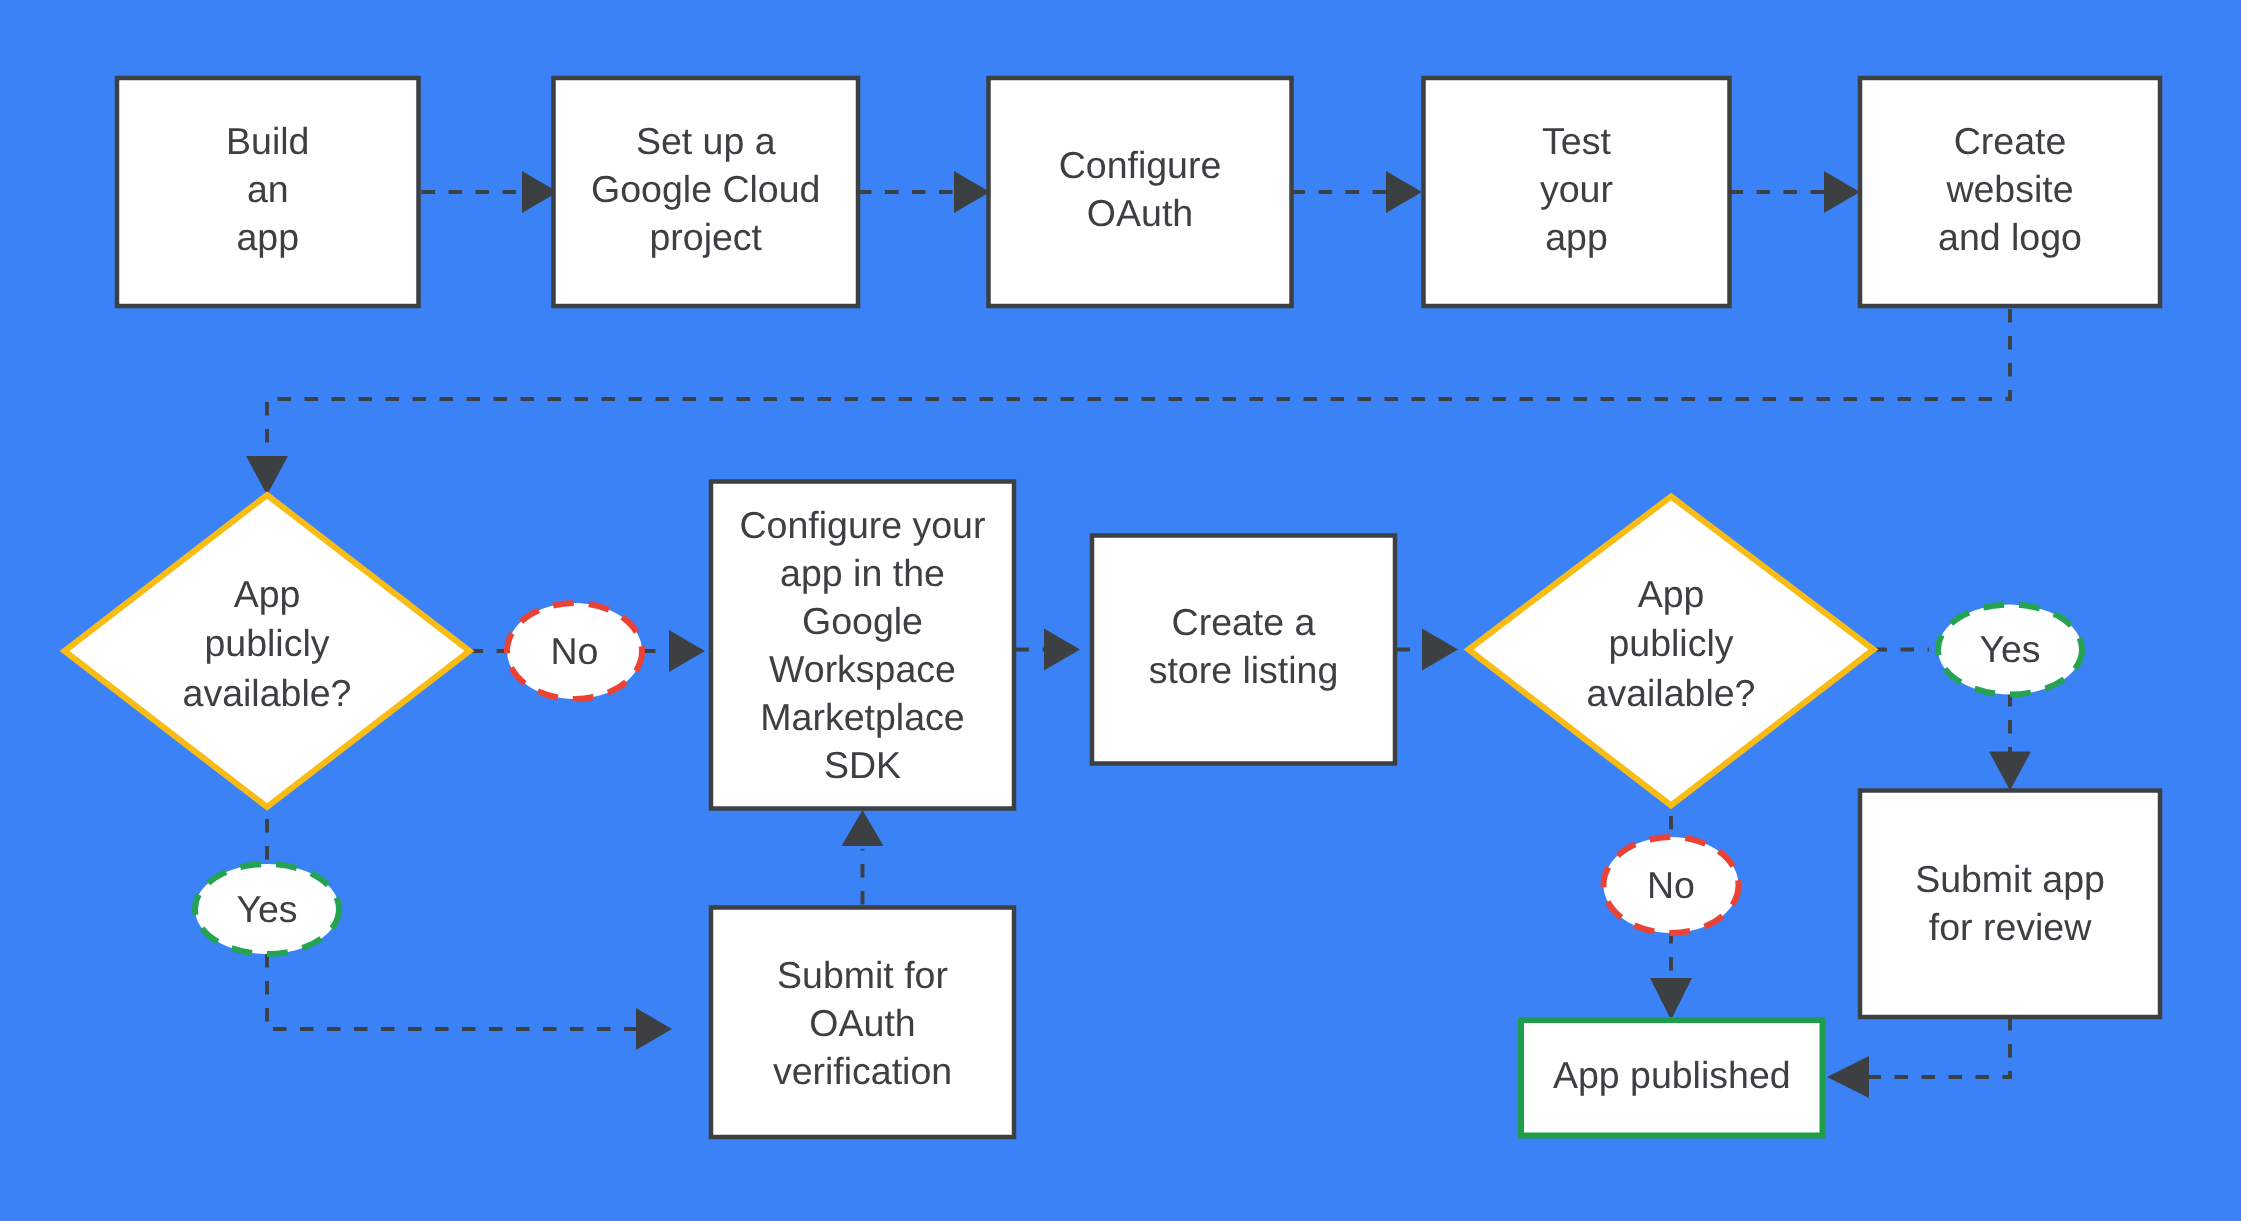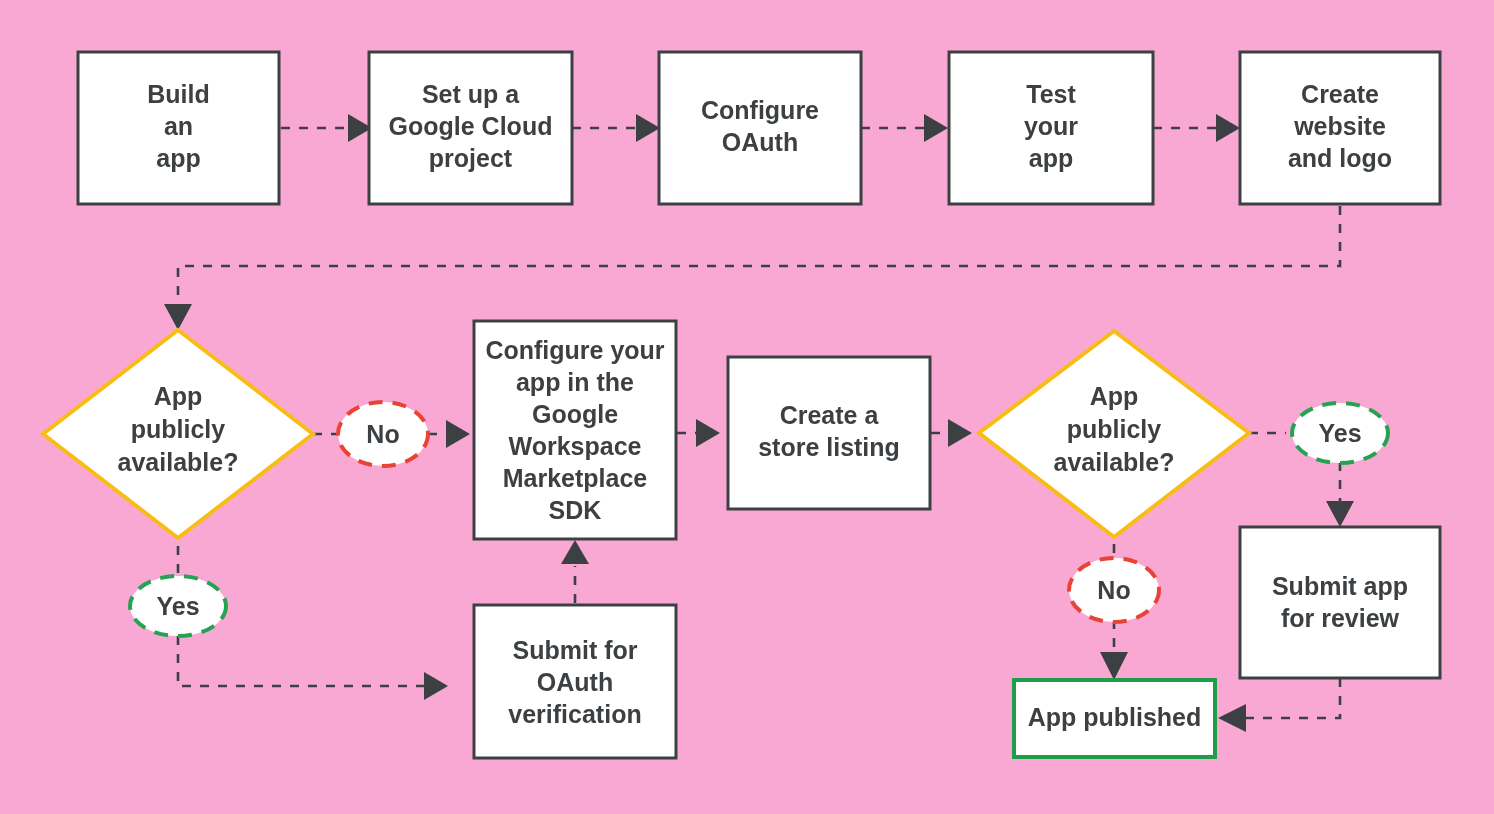--- a/index.html
+++ b/index.html
@@ -10,22 +10,21 @@
   body {
     width: 1494px;
     height: 814px;
     font-family: "Liberation Sans", sans-serif;
     overflow: hidden;
   }
   #flow-root {
     position: relative;
     width: 1494px;
     height: 814px;
-    background: #f9a8d4;
-    font-weight: bold;
+    background: #3b82f6;
   }
   svg.flow-canvas {
     position: absolute;
     top: 0;
     left: 0;
     width: 1494px;
     height: 814px;
     display: block;
   }
   .node-label {

